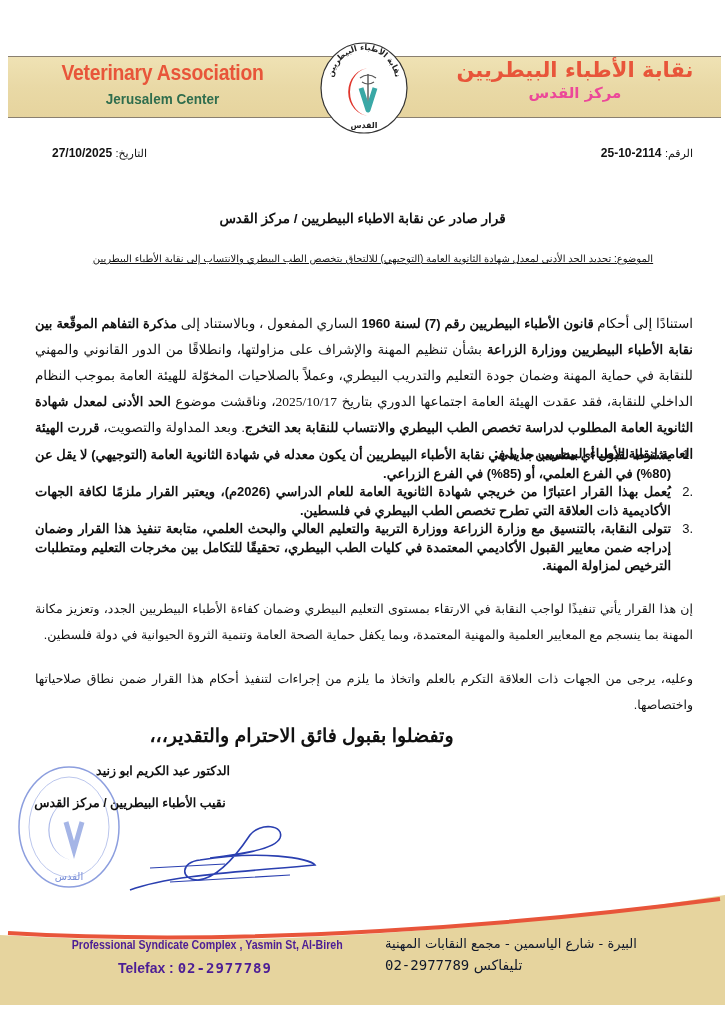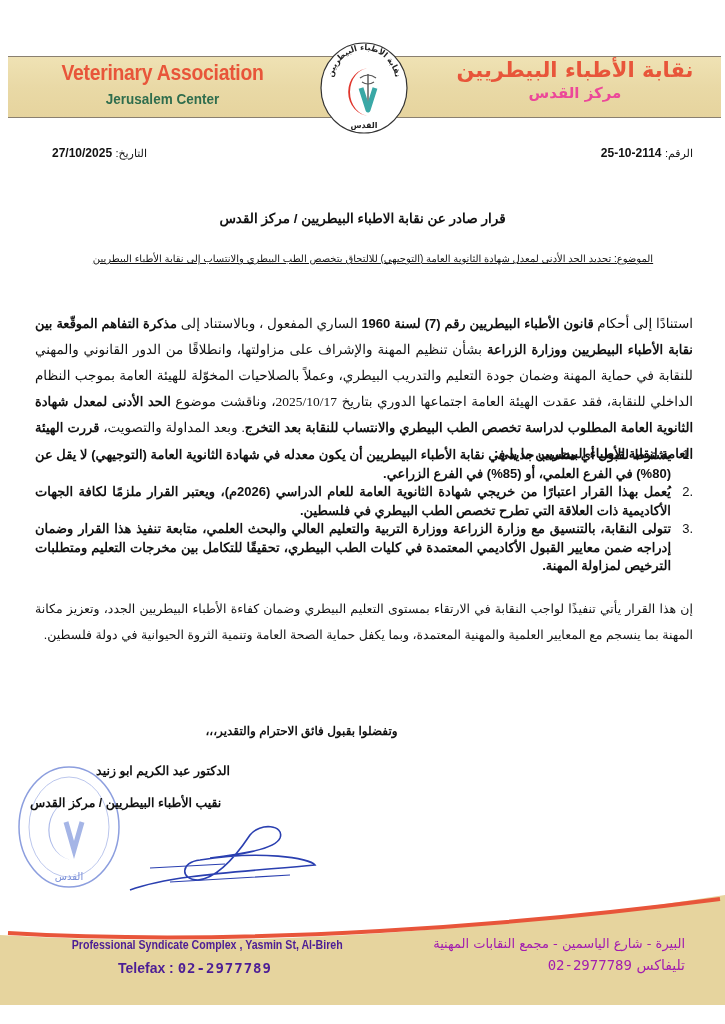--- a/index.html
+++ b/index.html
@@ -36,33 +36,33 @@
   .para { position: absolute; left: 35px; right: 32px; direction: rtl; text-align: justify; font-family: "Liberation Serif", serif; font-size: 13.5px; line-height: 26px; }
   .para b { font-family: "Liberation Sans", sans-serif; font-weight: 700; font-size: 13px; }
   .p-intro { top: 311px; }
 
   .items { position: absolute; top: 446px; left: 35px; right: 32px; direction: rtl; font-family: "Liberation Sans", sans-serif; font-weight: 700; font-size: 13px; line-height: 18.5px; margin: 0; padding: 0; list-style: none; }
   .items li { position: relative; padding-right: 22px; text-align: justify; }
   .items li .num { position: absolute; right: 0; top: 0; font-weight: 400; }
 
   .p-closing1 { top: 596px; font-family: "Liberation Sans", sans-serif; font-size: 12.5px; }
   .p-closing2 { top: 666px; font-family: "Liberation Sans", sans-serif; font-size: 12.5px; }
-  .regards { position: absolute; top: 724px; left: 0; width: 603px; text-align: center; direction: rtl; font-family: "Liberation Sans", sans-serif; font-weight: 700; font-size: 12px; }
+  .regards { position: absolute; top: 724px; left: 0; width: 603px; text-align: center; direction: rtl; font-family: "Liberation Sans", sans-serif; font-weight: 700; font-size: 19px; }
 
   .sign-name { position: absolute; top: 763px; left: 60px; width: 170px; direction: rtl; font-family: "Liberation Sans", sans-serif; font-weight: 700; font-size: 12.5px; }
-  .sign-title { position: absolute; top: 795px; left: 30px; width: 200px; text-align: left; direction: rtl; font-family: "Liberation Sans", sans-serif; font-weight: 700; font-size: 12.5px; }
+  .sign-title { position: absolute; top: 795px; left: 30px; width: 200px; text-align: center; direction: rtl; font-family: "Liberation Sans", sans-serif; font-weight: 700; font-size: 12.5px; }
   .stamp { position: absolute; left: 14px; top: 762px; width: 110px; height: 130px; }
   .signature { position: absolute; left: 110px; top: 820px; width: 210px; height: 80px; }
 
   
   .footer-band { position: absolute; left: 0; top: 895px; width: 725px; height: 115px; }
   .ft-en { position: absolute; left: 50px; top: 938px; width: 290px; text-align: center; font-family: "Liberation Sans", sans-serif; font-weight: 700; color: #4c1d95; }
   .ft-en .l1 { font-size: 12.5px; transform: scaleX(0.85); white-space: nowrap; }
   .ft-en .l2 { font-size: 14px; margin-top: 8px; }
-  .ft-ar { position: absolute; left: 385px; top: 936px; width: 300px; text-align: right; direction: rtl; font-family: "DejaVu Sans", sans-serif; color: #a21caf; }
+  .ft-ar { position: absolute; left: 385px; top: 936px; width: 300px; text-align: left; direction: rtl; font-family: "DejaVu Sans", sans-serif; color: #0f172a; }
   .ft-ar .l1 { font-size: 13px; }
   .ft-ar .l2 { font-size: 14px; margin-top: 6px; }
   .mono-num { font-family: "DejaVu Sans Mono", monospace; letter-spacing: 1px; }
 </style>
 </head>
 <body>
 
 <div class="page">
 
   <div class="header-band"></div>
@@ -104,20 +104,21 @@
 
   <div class="para p-intro"><span>استنادًا إلى أحكام </span><b>قانون الأطباء البيطريين رقم (7) لسنة 1960</b><span> الساري المفعول ، وبالاستناد إلى </span><b>مذكرة التفاهم الموقّعة بين نقابة الأطباء البيطريين ووزارة الزراعة</b><span> بشأن تنظيم المهنة والإشراف على مزاولتها، وانطلاقًا من الدور القانوني والمهني للنقابة في حماية المهنة وضمان جودة التعليم والتدريب البيطري، وعملاً بالصلاحيات المخوّلة للهيئة العامة بموجب النظام الداخلي للنقابة، فقد عقدت الهيئة العامة اجتماعها الدوري بتاريخ 2025/10/17، وناقشت موضوع </span><b>الحد الأدنى لمعدل شهادة الثانوية العامة المطلوب لدراسة تخصص الطب البيطري والانتساب للنقابة بعد التخرج</b><span>. وبعد المداولة والتصويت، </span><b>قررت الهيئة العامة لنقابة الأطباء البيطريين ما يلي:</b></div>
 
   <ol class="items">
     <li><span class="num">.1</span><span>يشترط لقبول أي منتسب جديد في نقابة الأطباء البيطريين أن يكون معدله في شهادة الثانوية العامة (التوجيهي) لا يقل عن (80%) في الفرع العلمي، أو (85%) في الفرع الزراعي.</span></li>
     <li><span class="num">.2</span><span>يُعمل بهذا القرار اعتبارًا من خريجي شهادة الثانوية العامة للعام الدراسي (2026م)، ويعتبر القرار ملزمًا لكافة الجهات الأكاديمية ذات العلاقة التي تطرح تخصص الطب البيطري في فلسطين.</span></li>
     <li><span class="num">.3</span><span>تتولى النقابة، بالتنسيق مع وزارة الزراعة ووزارة التربية والتعليم العالي والبحث العلمي، متابعة تنفيذ هذا القرار وضمان إدراجه ضمن معايير القبول الأكاديمي المعتمدة في كليات الطب البيطري، تحقيقًا للتكامل بين مخرجات التعليم ومتطلبات الترخيص لمزاولة المهنة.</span></li>
   </ol>
 
   <div class="para p-closing1">إن هذا القرار يأتي تنفيذًا لواجب النقابة في الارتقاء بمستوى التعليم البيطري وضمان كفاءة الأطباء البيطريين الجدد، وتعزيز مكانة المهنة بما ينسجم مع المعايير العلمية والمهنية المعتمدة، وبما يكفل حماية الصحة العامة وتنمية الثروة الحيوانية في دولة فلسطين.</div>
+  <div class="para p-closing2">وعليه، يرجى من الجهات ذات العلاقة التكرم بالعلم واتخاذ ما يلزم من إجراءات لتنفيذ أحكام هذا القرار ضمن نطاق صلاحياتها واختصاصها.</div>
   <div class="regards">وتفضلوا بقبول فائق الاحترام والتقدير،،،</div>
 
   <svg class="stamp" viewBox="0 0 110 130">
     <ellipse cx="55" cy="65" rx="50" ry="60" fill="none" stroke="#6f86d6" stroke-width="1.5" opacity="0.8"></ellipse>
     <ellipse cx="55" cy="65" rx="40" ry="50" fill="none" stroke="#6f86d6" stroke-width="0.8" opacity="0.6"></ellipse>
     <path d="M60,38 A24,28 0 1 0 60,98 A18,22 0 1 1 60,38 Z" fill="#8fa2e0" opacity="0.75"></path>
     <path d="M52,60 L60,88 L68,60" stroke="#8fa2e0" stroke-width="5" fill="none" opacity="0.8"></path>
     <text x="55" y="118" text-anchor="middle" font-size="10" font-family="DejaVu Sans, sans-serif" fill="#7a8fd8">القدس</text>
   </svg>
 

